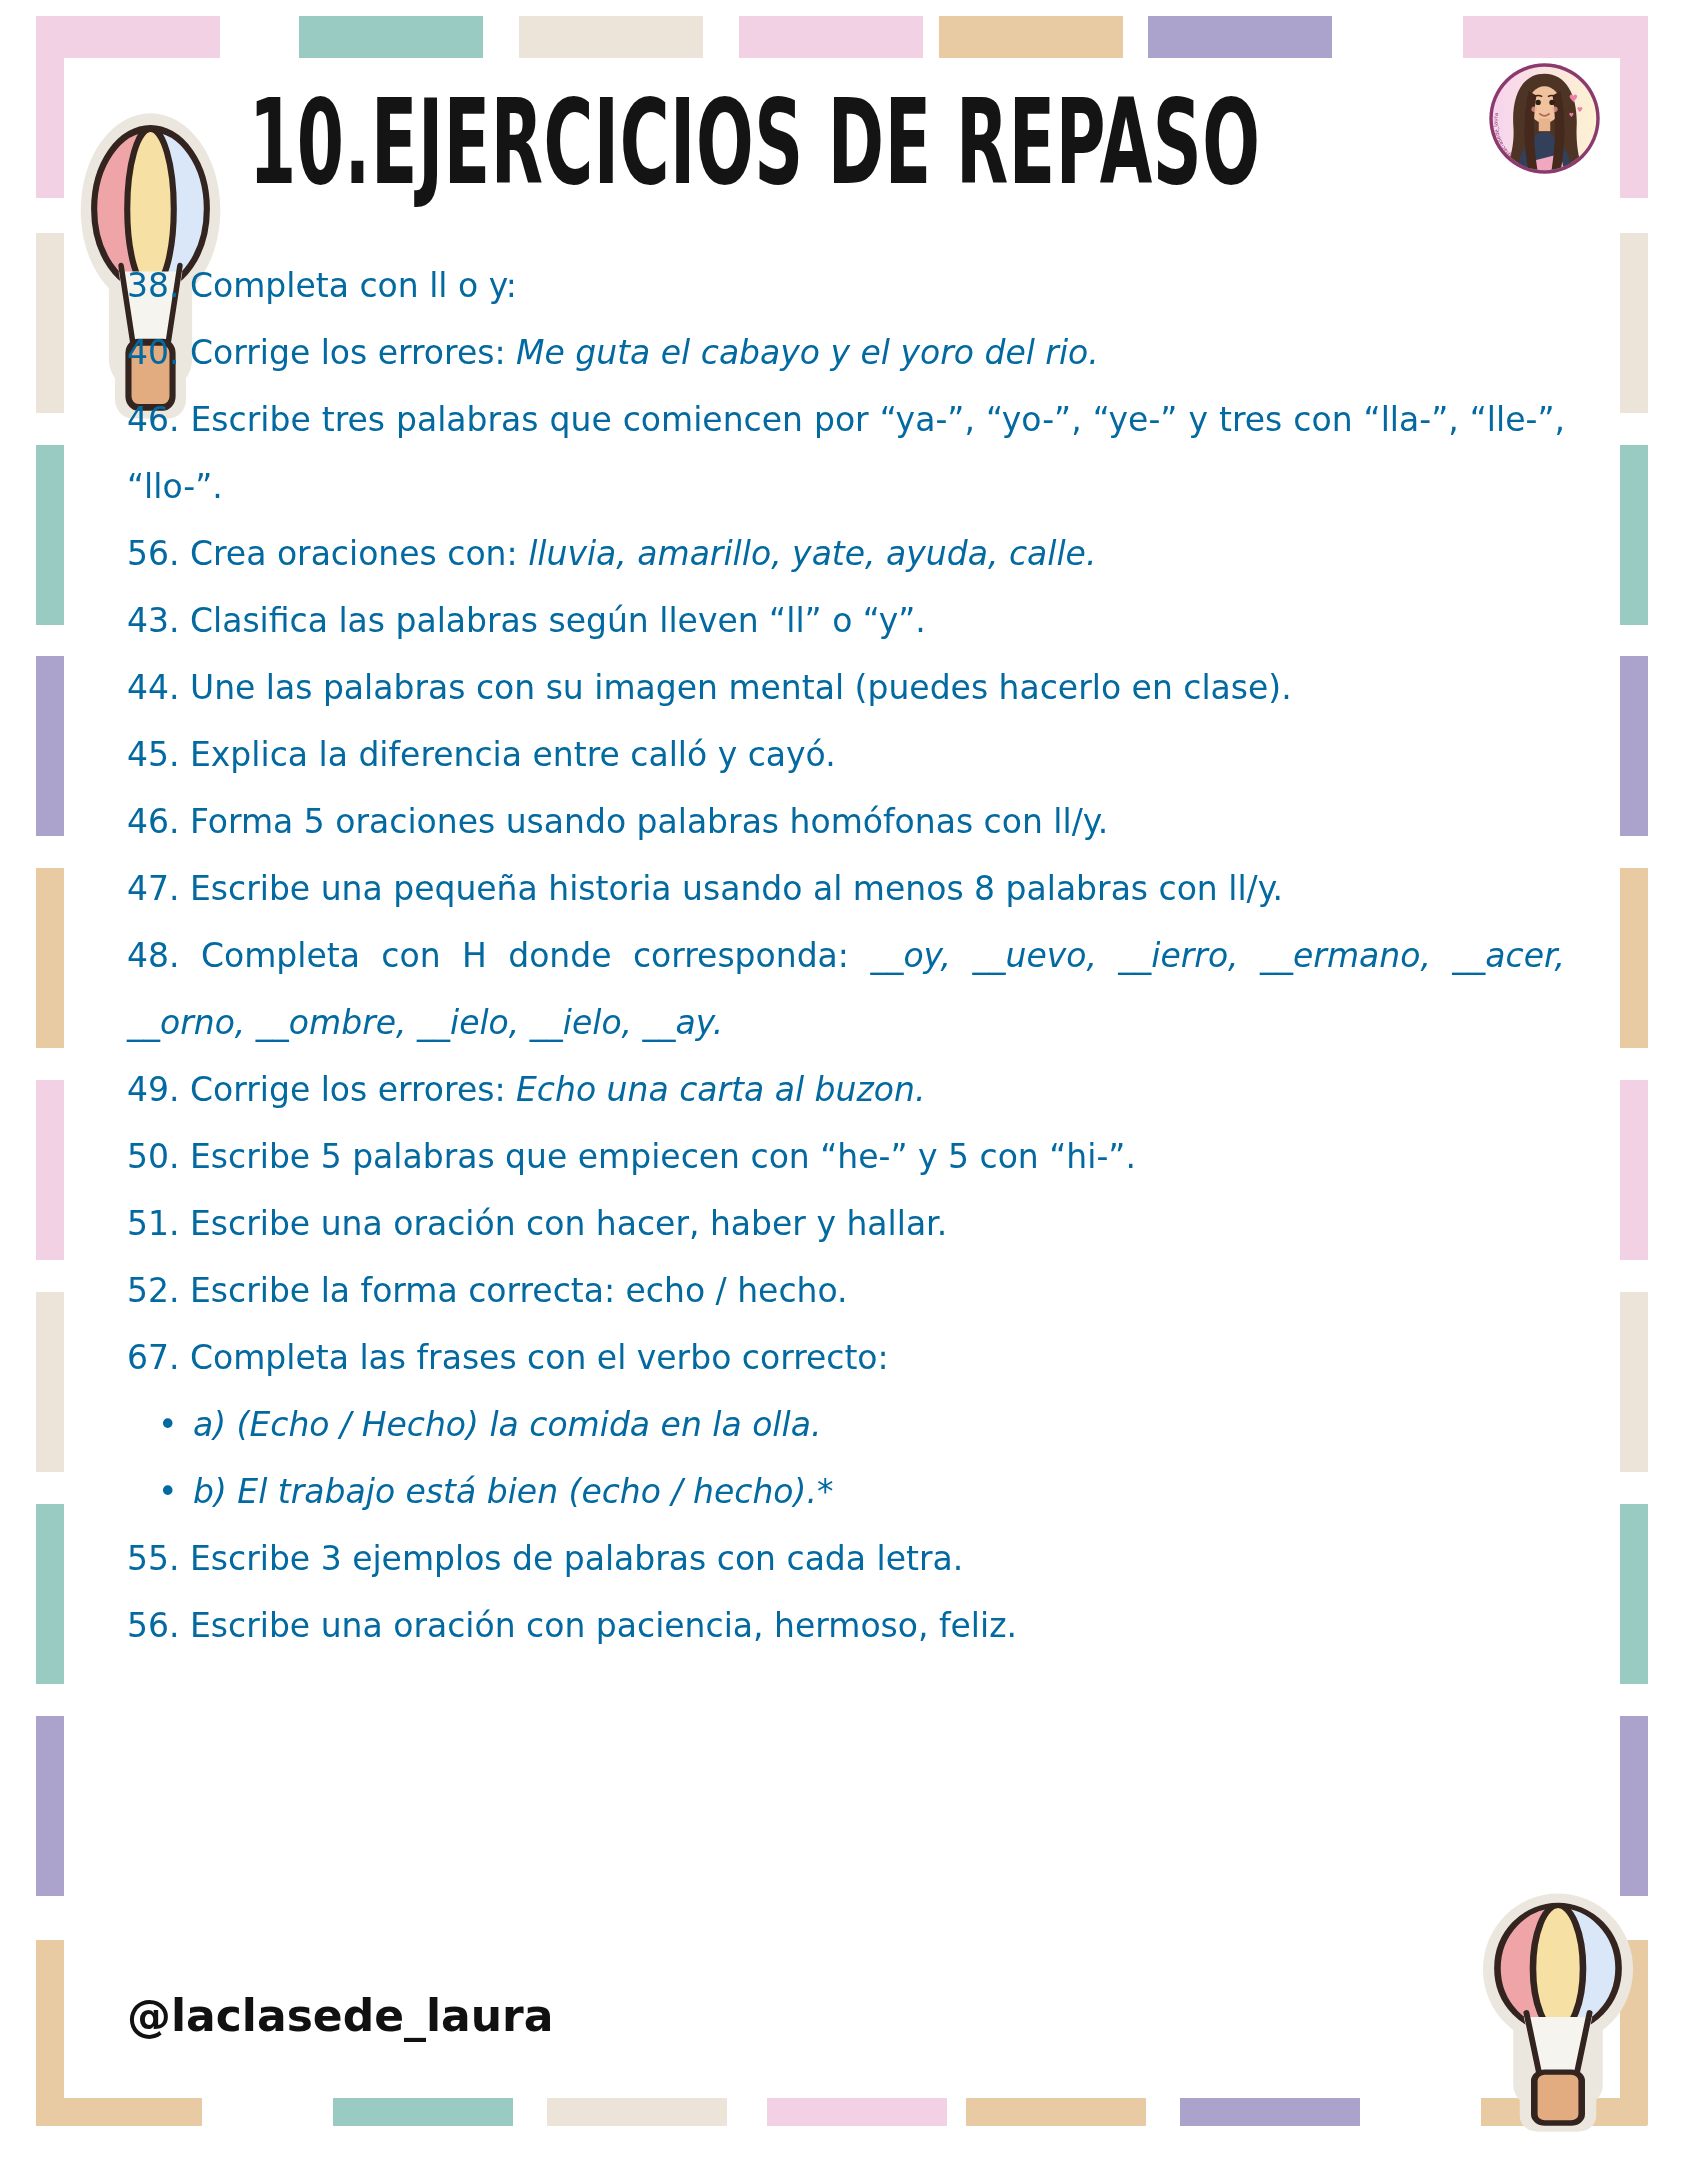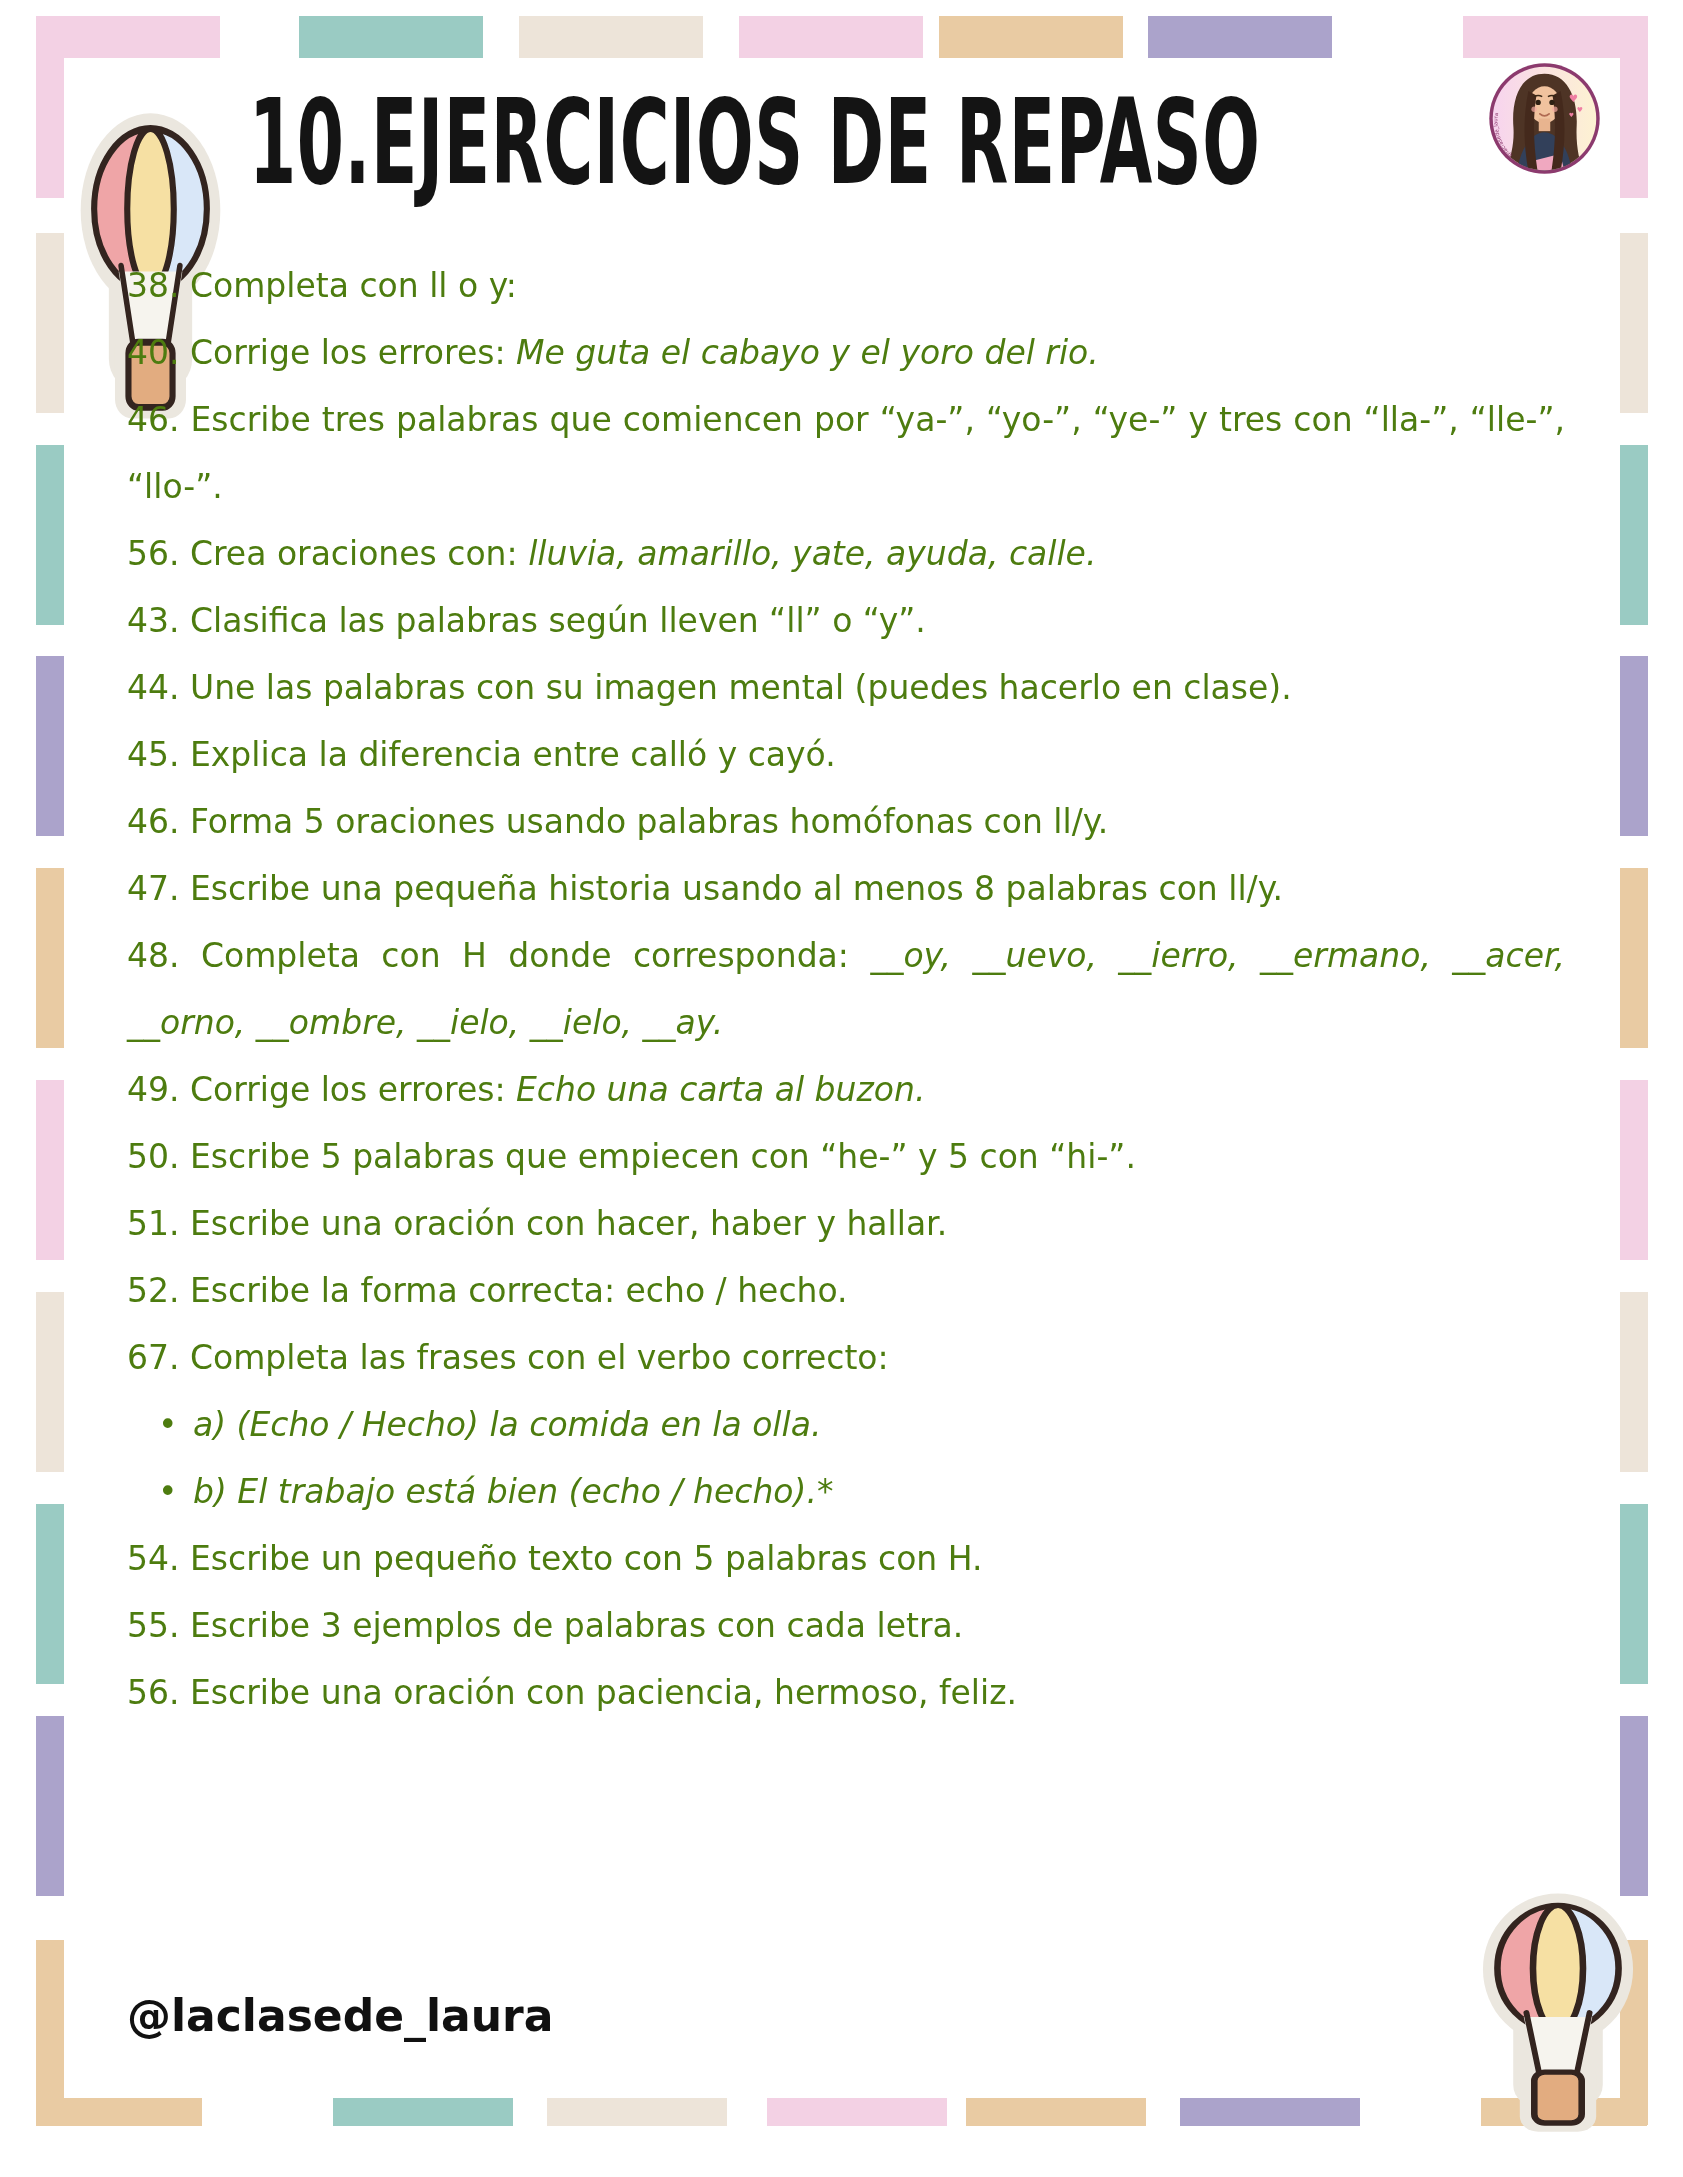--- a/index.html
+++ b/index.html
@@ -13,21 +13,21 @@
   
   #page-title{
     position:absolute;left:249px;top:83px;margin:0;
     font-size:117px;line-height:119px;font-weight:bold;color:#141414;
     transform:scaleX(0.58);transform-origin:0 50%;white-space:nowrap;
     letter-spacing:1px;
   }
   
   #exercise-list{
     position:absolute;left:127px;top:252px;width:1438px;
-    font-size:33px;line-height:67px;color:#4d7c0f;
+    font-size:33px;line-height:67px;color:#0369a1;
   }
   #exercise-list p{margin:0;}
   #exercise-list p.justify{text-align:justify;text-align-last:left;}
   #exercise-list p.bullet{padding-left:66px;}
   #exercise-list .dot{display:inline-block;width:35px;margin-left:-35px;}
   #exercise-list em{}
   
   #author-handle{
     position:absolute;left:127px;top:1990px;font-size:44px;font-weight:bold;color:#111;
   }
@@ -159,19 +159,18 @@
     <p><span>46. </span><span>Forma 5 oraciones usando palabras homófonas con ll/y.</span></p>
     <p><span>47. </span><span>Escribe una pequeña historia usando al menos 8 palabras con ll/y.</span></p>
     <p class="justify"><span>48. </span><span>Completa con H donde corresponda: </span><em>__oy, __uevo, __ierro, __ermano, __acer, __orno, __ombre, __ielo, __ielo, __ay.</em></p>
     <p><span>49. </span><span>Corrige los errores: </span><em>Echo una carta al buzon.</em></p>
     <p><span>50. </span><span>Escribe 5 palabras que empiecen con “he-” y 5 con “hi-”.</span></p>
     <p><span>51. </span><span>Escribe una oración con hacer, haber y hallar.</span></p>
     <p><span>52. </span><span>Escribe la forma correcta: echo / hecho.</span></p>
     <p><span>67. </span><span>Completa las frases con el verbo correcto:</span></p>
     <p class="bullet"><span class="dot">•</span><em>a) (Echo / Hecho) la comida en la olla.</em></p>
     <p class="bullet"><span class="dot">•</span><em>b) El trabajo está bien (echo / hecho).*</em></p>
-    <p><span>54. </span><span>Escribe un pequeño texto con 5 palabras con H.</span></p>
     <p><span>55. </span><span>Escribe 3 ejemplos de palabras con cada letra.</span></p>
     <p><span>56. </span><span>Escribe una oración con paciencia, hermoso, feliz.</span></p>
   </div>
 
 <div id="author-handle">@laclasede_laura</div>
 
 
 </body></html>

